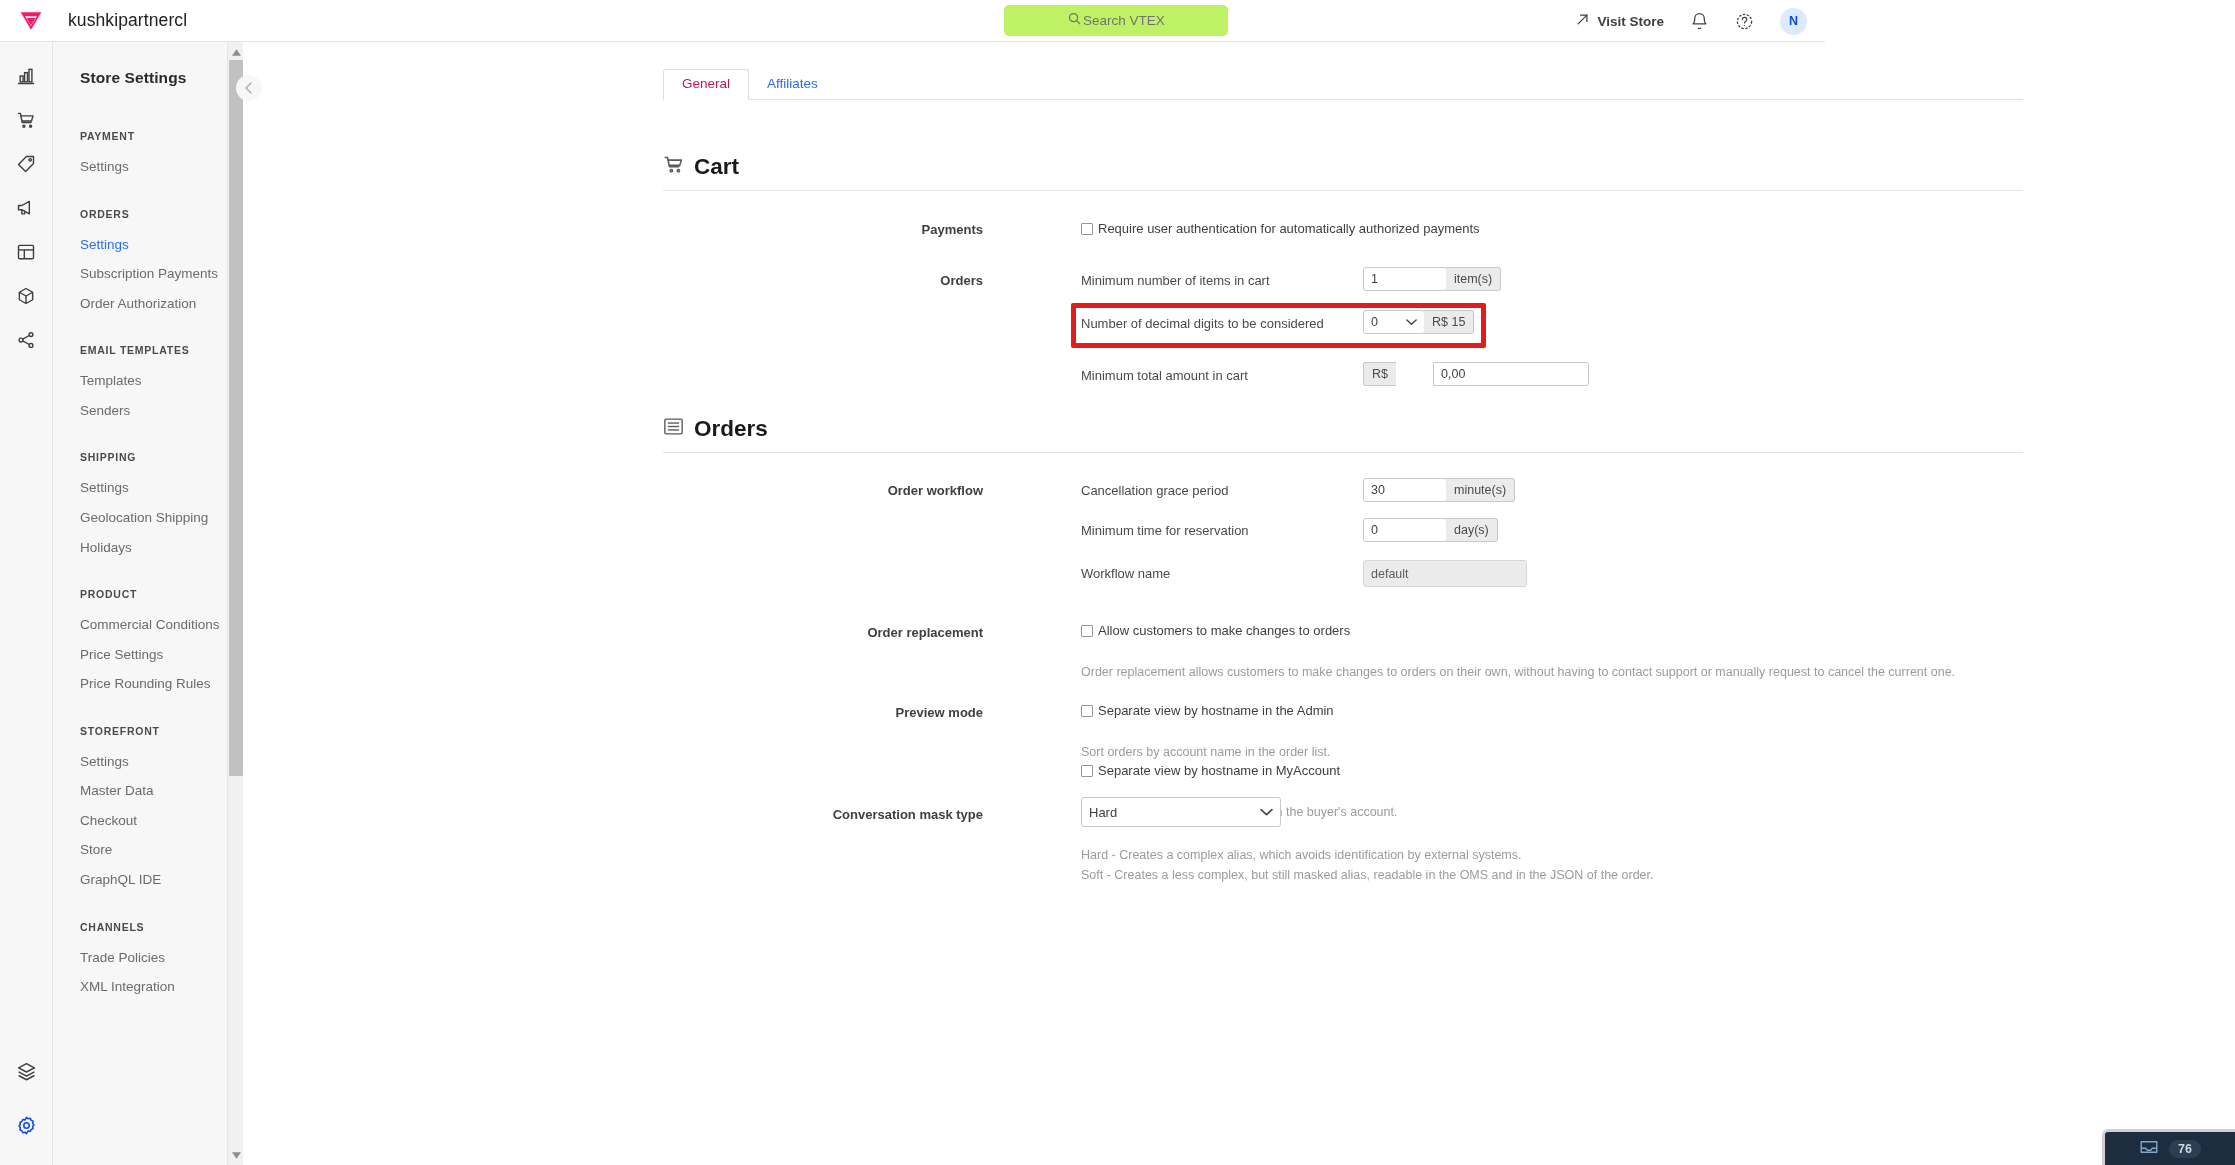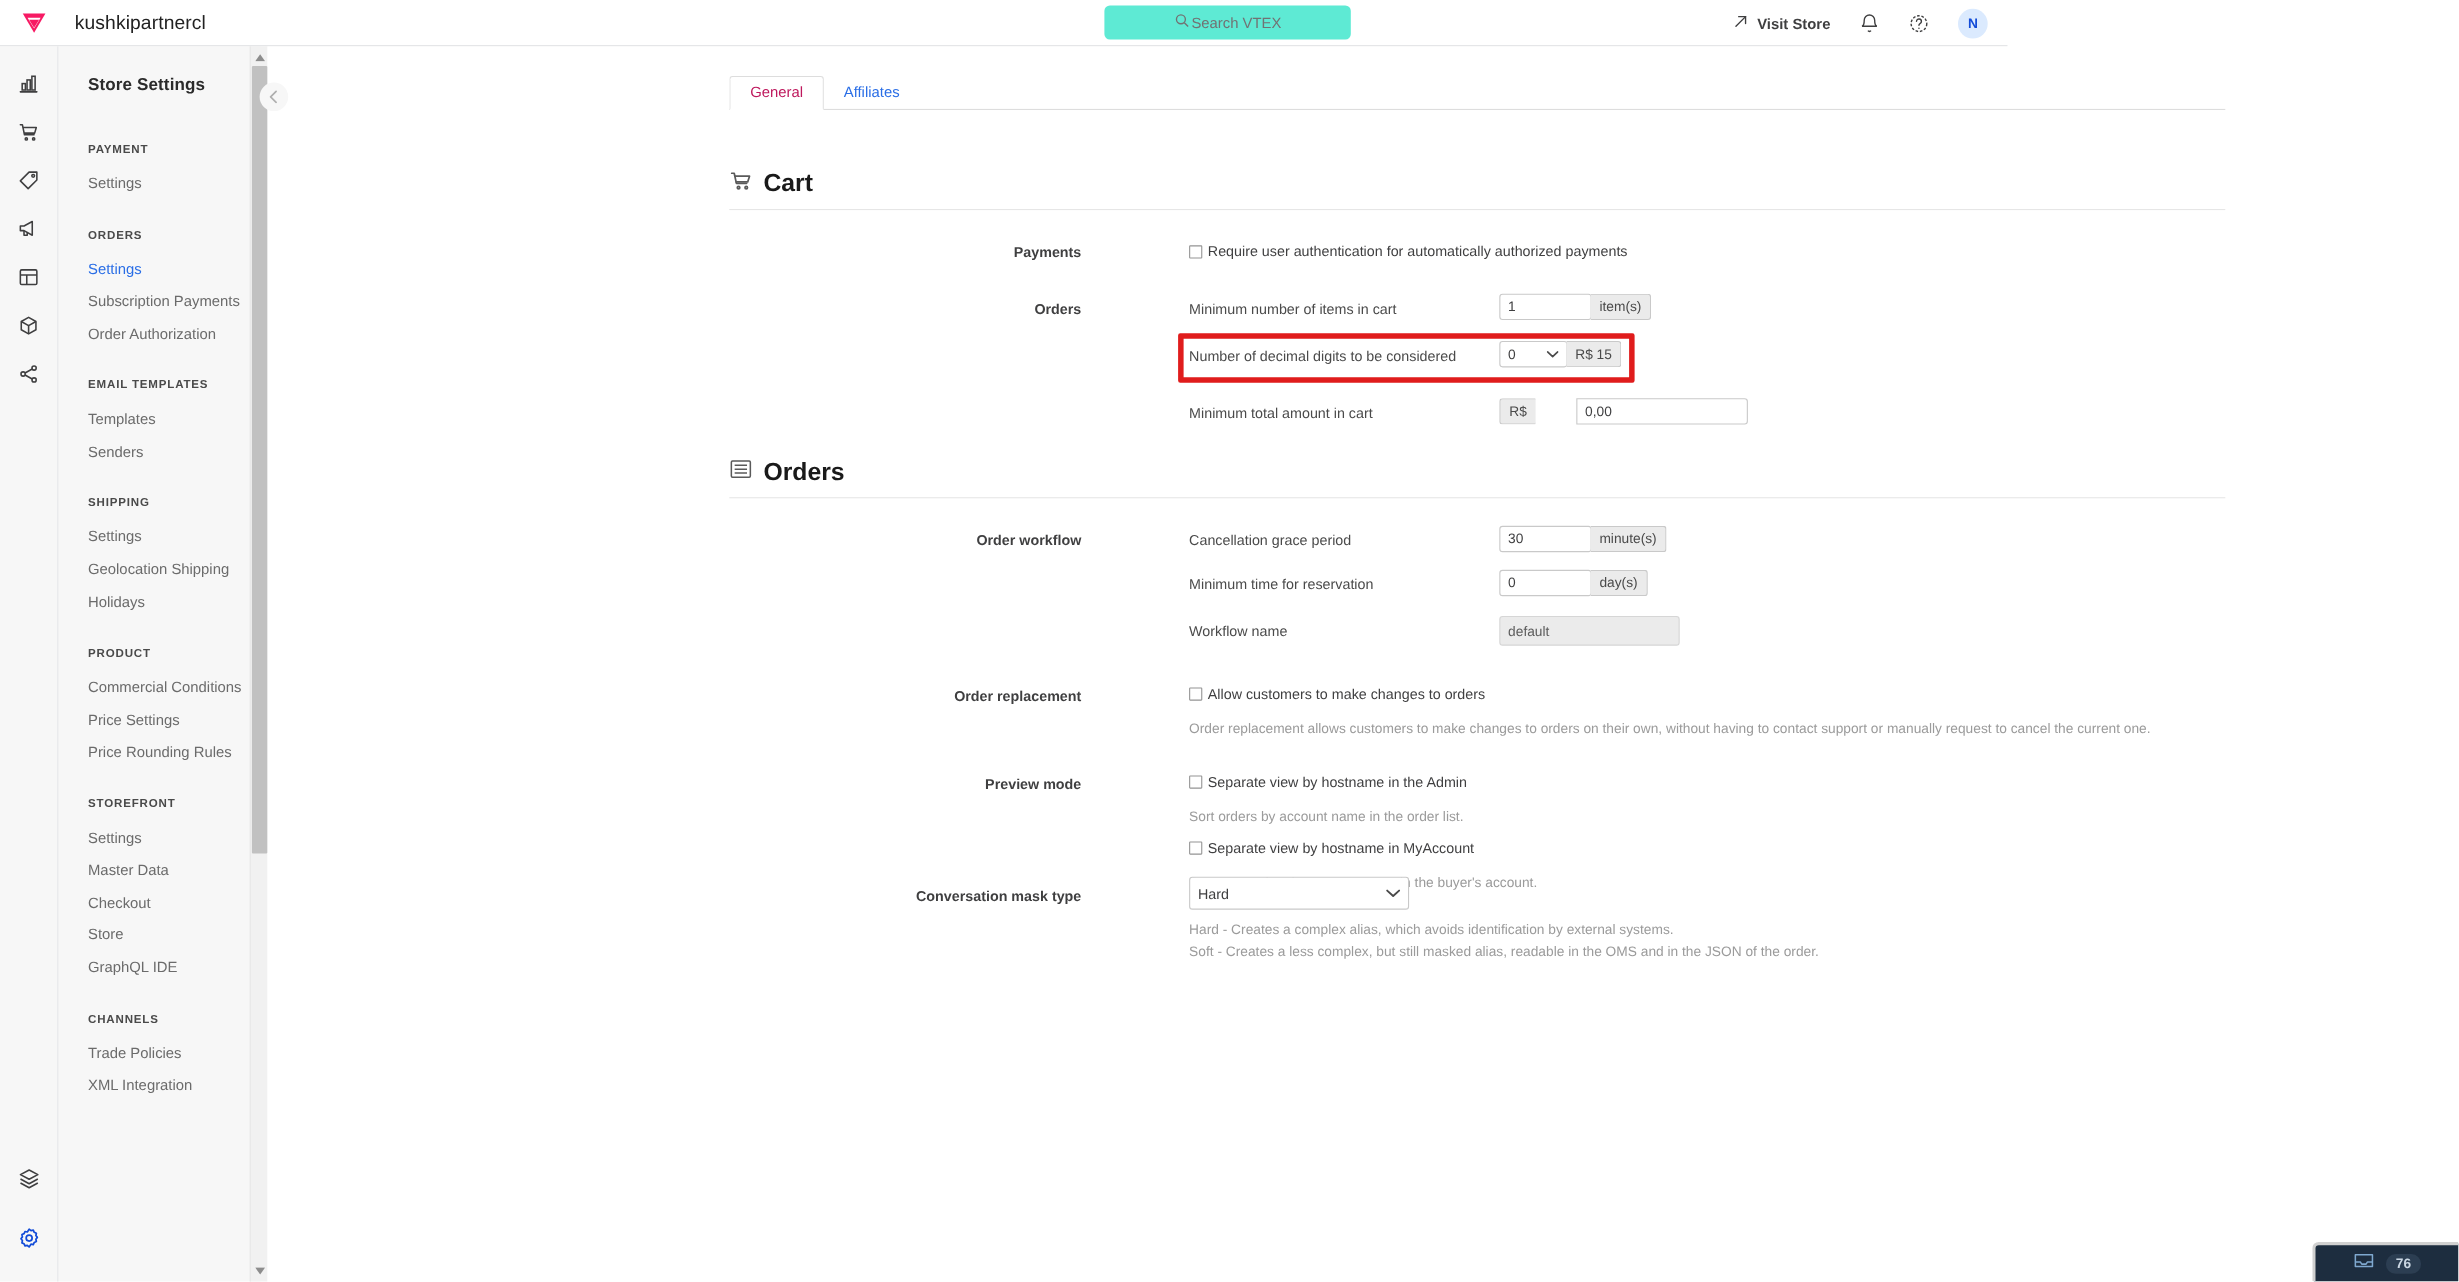--- a/index.html
+++ b/index.html
@@ -24,21 +24,21 @@
   .account-name {
     margin-left: 22px;
     font-size: 17.5px;
     color: #222;
     font-weight: 400;
     letter-spacing: .1px;
   }
   .search-wrap {
     position: absolute; left: 1004px; top: 5px;
     width: 224px; height: 31px;
-    background: #5eead4;
+    background: #bef264;
     border-radius: 5px;
     display: flex; align-items: center; justify-content: center;
     gap: 1px;
     cursor: text;
   }
   .search-wrap .ph { font-size: 13.5px; color: #727273; }
   .top-right {
     position: absolute; right: 18px; top: 0; height: 42px;
     display: flex; align-items: center; gap: 26px;
   }
@@ -193,20 +193,21 @@
     text-align: right;
   }
   .field-label {
     position: absolute;
     font-size: 13px; color: #4a4a4a;
   }
   .helper {
     position: absolute;
     font-size: 12.5px; color: #9b9b9b;
     white-space: nowrap;
+    margin-top: 10px;
   }
   .cb-line {
     position: absolute;
     display: flex; align-items: center; gap: 5px;
   }
   .cb {
     width: 12px; height: 12px;
     border: 1px solid #949494;
     background: #fff;
     border-radius: 1px;

